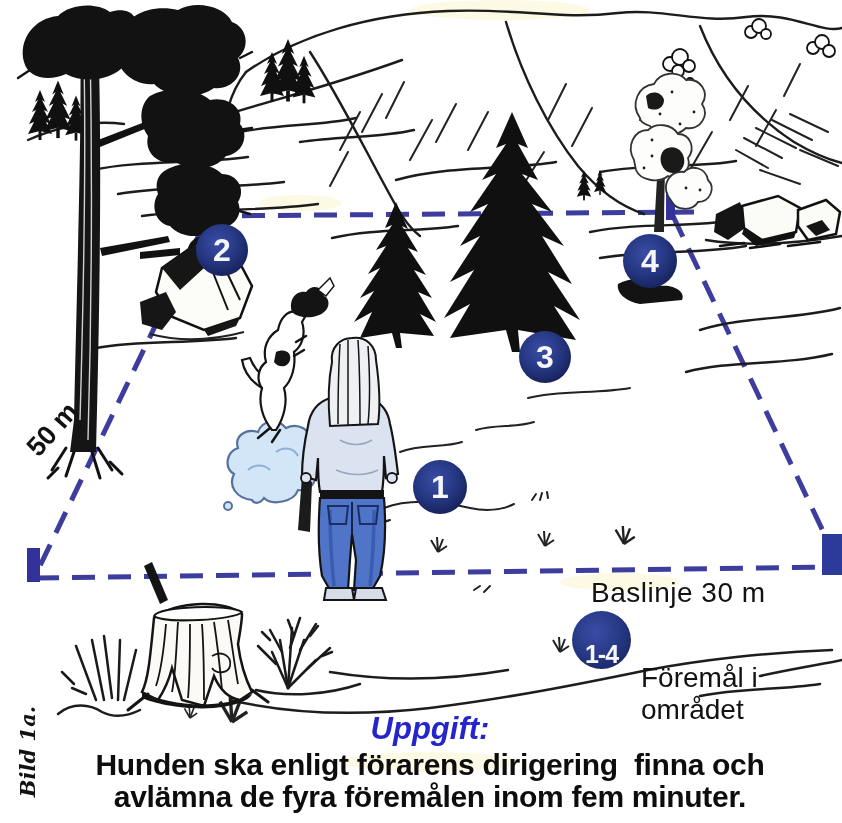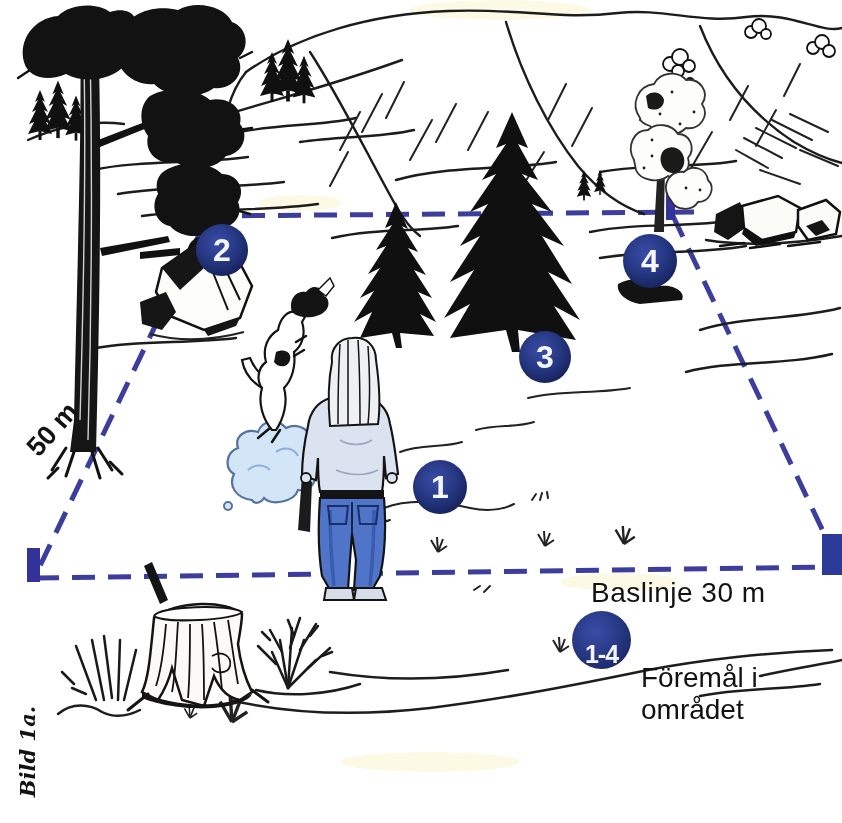--- a/index.html
+++ b/index.html
@@ -383,15 +383,20 @@
     </g>
   </g>
 </svg>
 
 <div class="lbl lbl-50m">50 m</div>
 <div class="lbl lbl-baslinje">Baslinje 30 m</div>
 <div class="legend-badge">
   <span>1-4</span>
 </div>
 <div class="lbl lbl-foremal">Föremål i området</div>
+<div class="task">
+  <div class="task-h">Uppgift:</div>
+  <div class="task-l">Hunden ska enligt förarens dirigering  finna och</div>
+  <div class="task-l">avlämna de fyra föremålen inom fem minuter.</div>
+</div>
 <div class="lbl lbl-bild">Bild 1a.</div>
 
 </div>
 
 </body></html>

